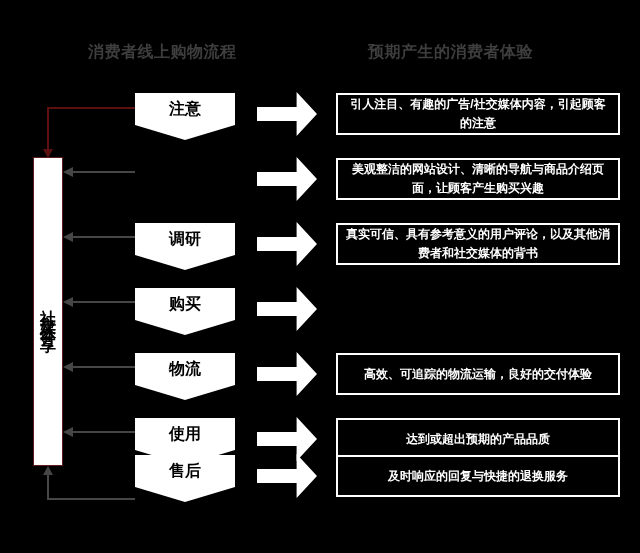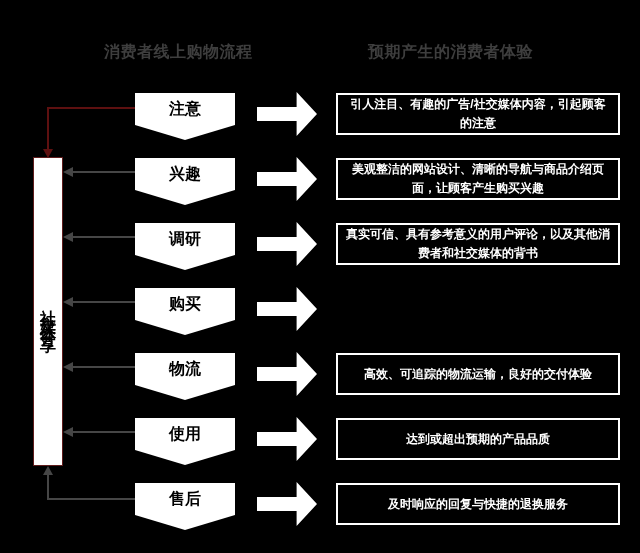--- a/index.html
+++ b/index.html
@@ -5,21 +5,21 @@
   html,body{margin:0;padding:0;background:#000;}
   #canvas{
     position:relative;width:640px;height:553px;overflow:hidden;
     background:var(--background,#000);
     font-family:"Liberation Sans","DejaVu Sans",sans-serif;
   }
   .col-header{
     position:absolute;top:42px;font-size:16px;font-weight:bold;
     color:var(--header-text,#3e3e3e);white-space:nowrap;letter-spacing:.5px;
   }
-  #header-left{left:104px;}
+  #header-left{left:88px;}
   #header-right{left:368px;}
 
   
   #sidebar-box{
     position:absolute;left:33px;top:157px;width:30px;height:309px;
     background:var(--shape-fill,#fff);border:1px solid var(--sidebar-border,#5e1c1c);
     box-sizing:border-box;display:flex;align-items:center;justify-content:center;
   }
   #sidebar-label{
     writing-mode:vertical-rl;text-orientation:upright;
@@ -111,23 +111,20 @@
       <div class="flow-row" style="top: 93px;">
     <div class="step-shape">
       <span class="step-label">注意</span>
     </div>
     <div class="block-arrow"></div>
     <div class="desc-box">
       <span class="desc-text">引人注目、有趣的广告/社交媒体内容，引起顾客的注意</span>
     </div>
   </div>
       <div class="flow-row" style="top: 158px;">
-    <div class="step-shape">
-      <span class="step-label">兴趣</span>
-    </div>
     <div class="block-arrow"></div>
     <div class="desc-box">
       <span class="desc-text">美观整洁的网站设计、清晰的导航与商品介绍页面，让顾客产生购买兴趣</span>
     </div>
   </div>
       <div class="flow-row" style="top: 223px;">
     <div class="step-shape">
       <span class="step-label">调研</span>
     </div>
     <div class="block-arrow"></div>
@@ -152,21 +149,21 @@
   </div>
       <div class="flow-row" style="top: 418px;">
     <div class="step-shape">
       <span class="step-label">使用</span>
     </div>
     <div class="block-arrow"></div>
     <div class="desc-box">
       <span class="desc-text">达到或超出预期的产品品质</span>
     </div>
   </div>
-      <div class="flow-row" style="top: 483px;">
+      <div class="flow-row" style="top: 455px;">
     <div class="step-shape">
       <span class="step-label">售后</span>
     </div>
     <div class="block-arrow"></div>
     <div class="desc-box">
       <span class="desc-text">及时响应的回复与快捷的退换服务</span>
     </div>
   </div>
     </div>
 </div>

